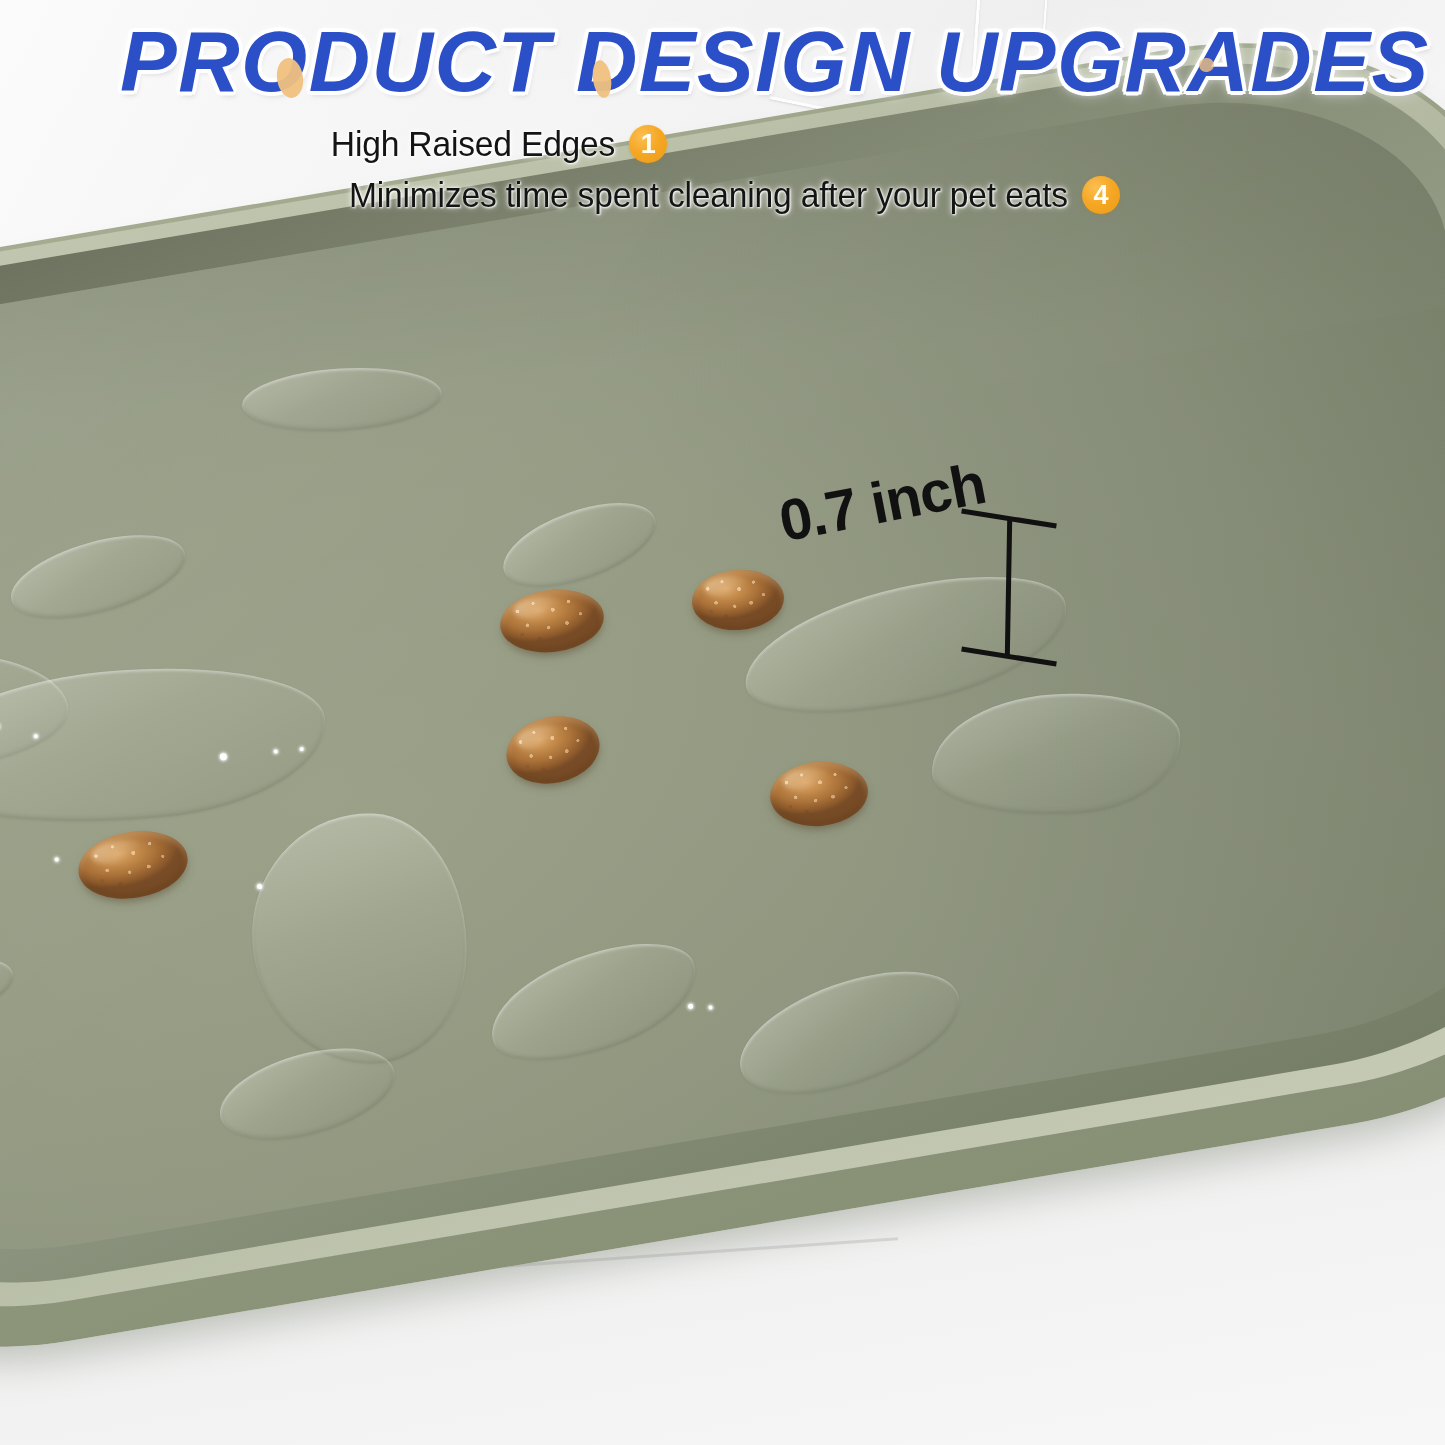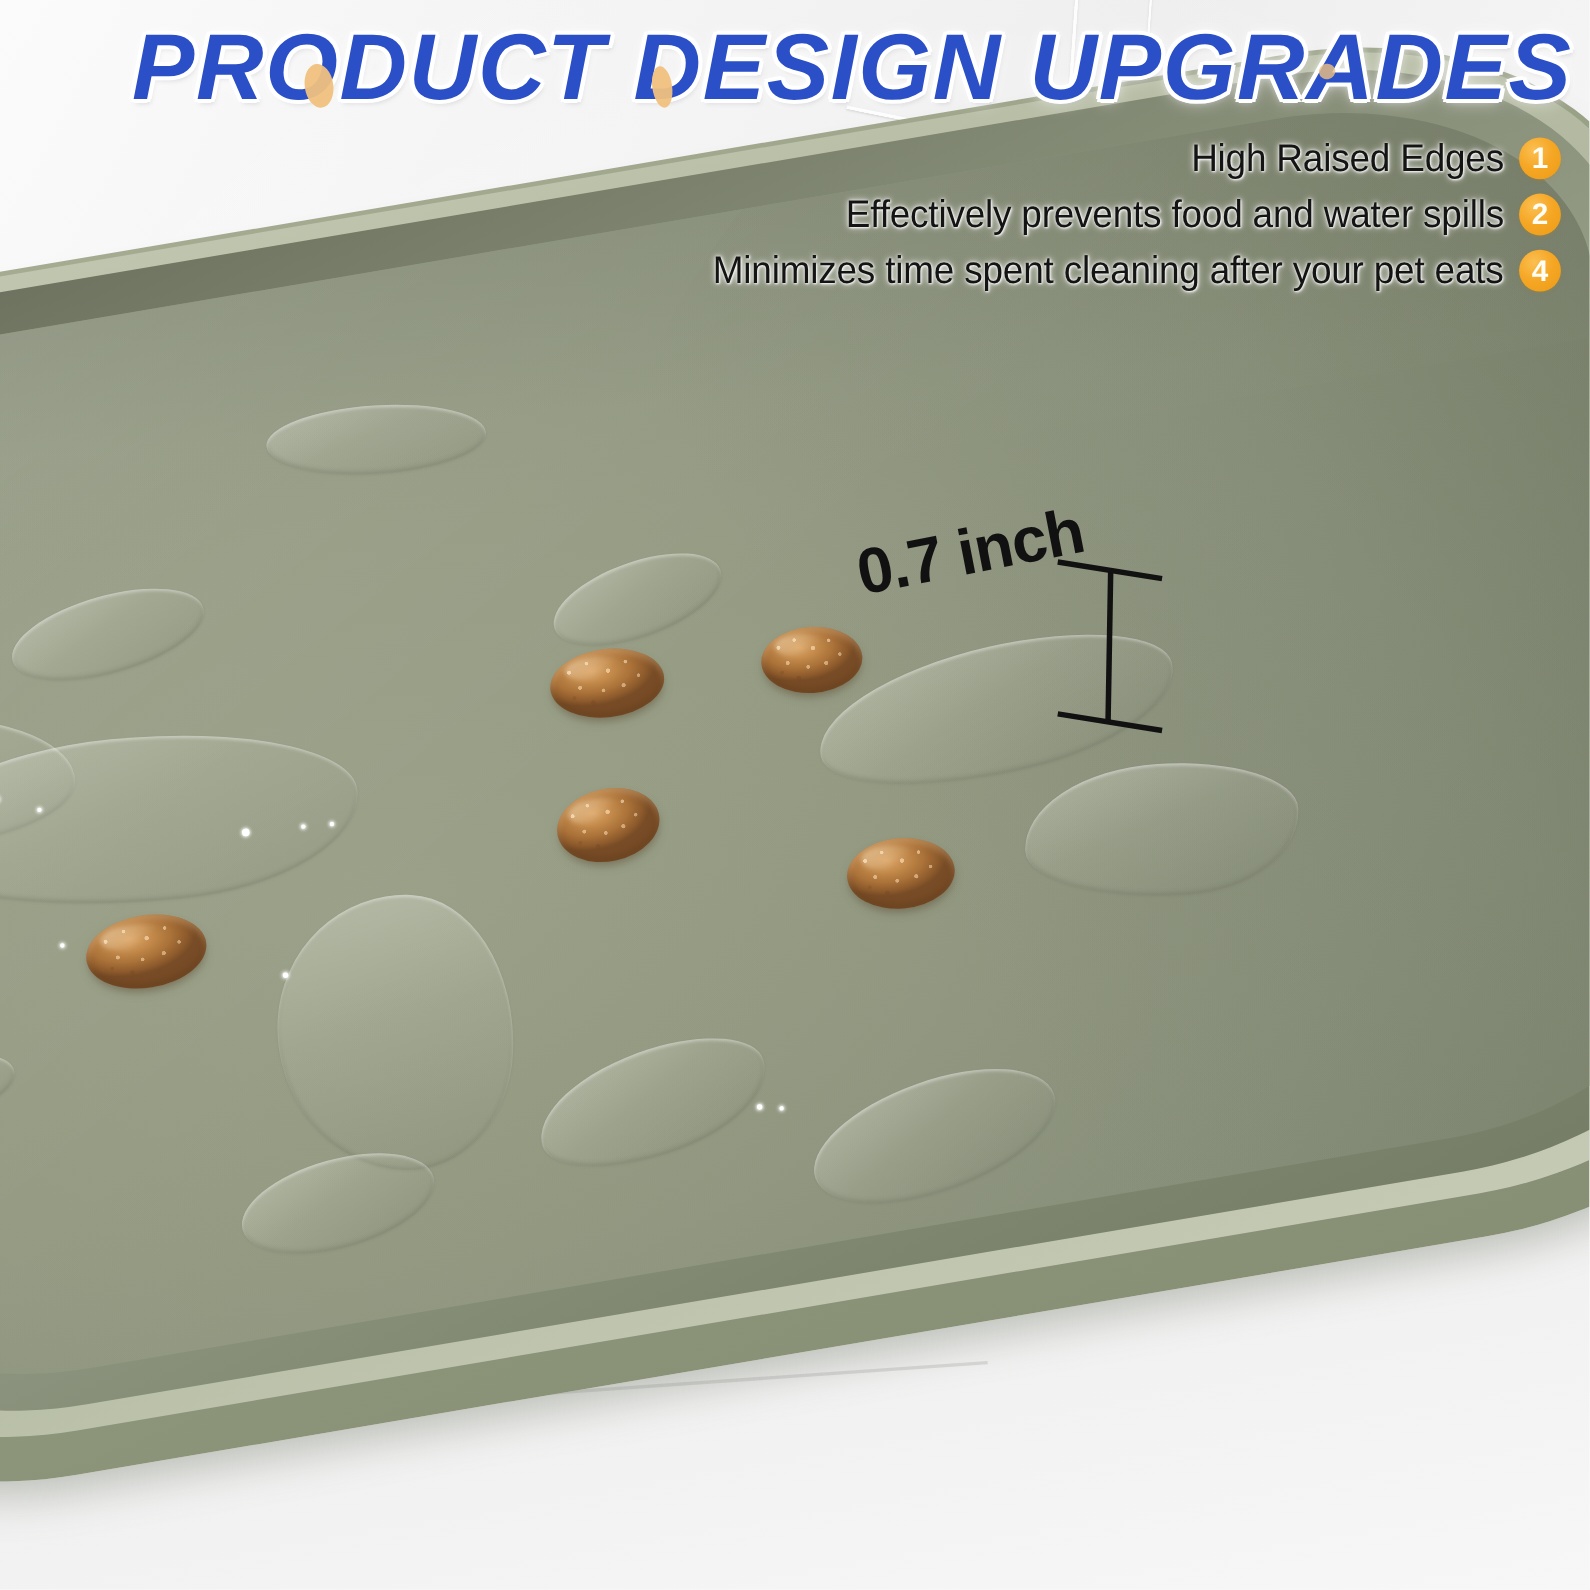--- a/index.html
+++ b/index.html
@@ -156,21 +156,21 @@
   }
   
   .fleck{position:absolute;border-radius:50%;background:#f0c180;opacity:.95;}
   .fleck.f1{left:157px;top:42px;width:26px;height:40px;transform:rotate(-8deg);}
   .fleck.f2{left:473px;top:44px;width:18px;height:38px;transform:rotate(-8deg);}
   .fleck.f3{left:1079px;top:42px;width:15px;height:14px;transform:rotate(-8deg);opacity:.8;}
 
   
   #features{position:absolute;right:26px;top:118px;width:1100px;}
   .feat-row{
-    display:flex;align-items:center;justify-content:flex-end;
+    display:flex;align-items:center;justify-content:flex-start;
     height:51px;
   }
   .feat-text{
     font-family:"Liberation Sans","DejaVu Sans",sans-serif;
     font-size:35px;font-weight:400;color:#141414;
     white-space:nowrap;letter-spacing:-.2px;
     transform:scaleX(.96);transform-origin:right center;
     text-shadow:0 0 7px rgba(255,255,255,.95),0 0 3px rgba(255,255,255,.9),1px 1px 2px rgba(255,255,255,.8);
   }
   .feat-num{
@@ -266,24 +266,20 @@
     <div class="fleck f3"></div>
   </div>
 
   <div id="features">
 
     <div class="feat-row">
       <span class="feat-text">High Raised Edges</span>
       <span class="feat-num">1</span>
     </div>
 
-    <div class="feat-row">
-      <span class="feat-text">Effectively prevents food and water spills</span>
-      <span class="feat-num">2</span>
-    </div>
 
 
     <div class="feat-row">
       <span class="feat-text">Minimizes time spent cleaning after your pet eats</span>
       <span class="feat-num">4</span>
     </div>
 
   </div>
 
 </div>

